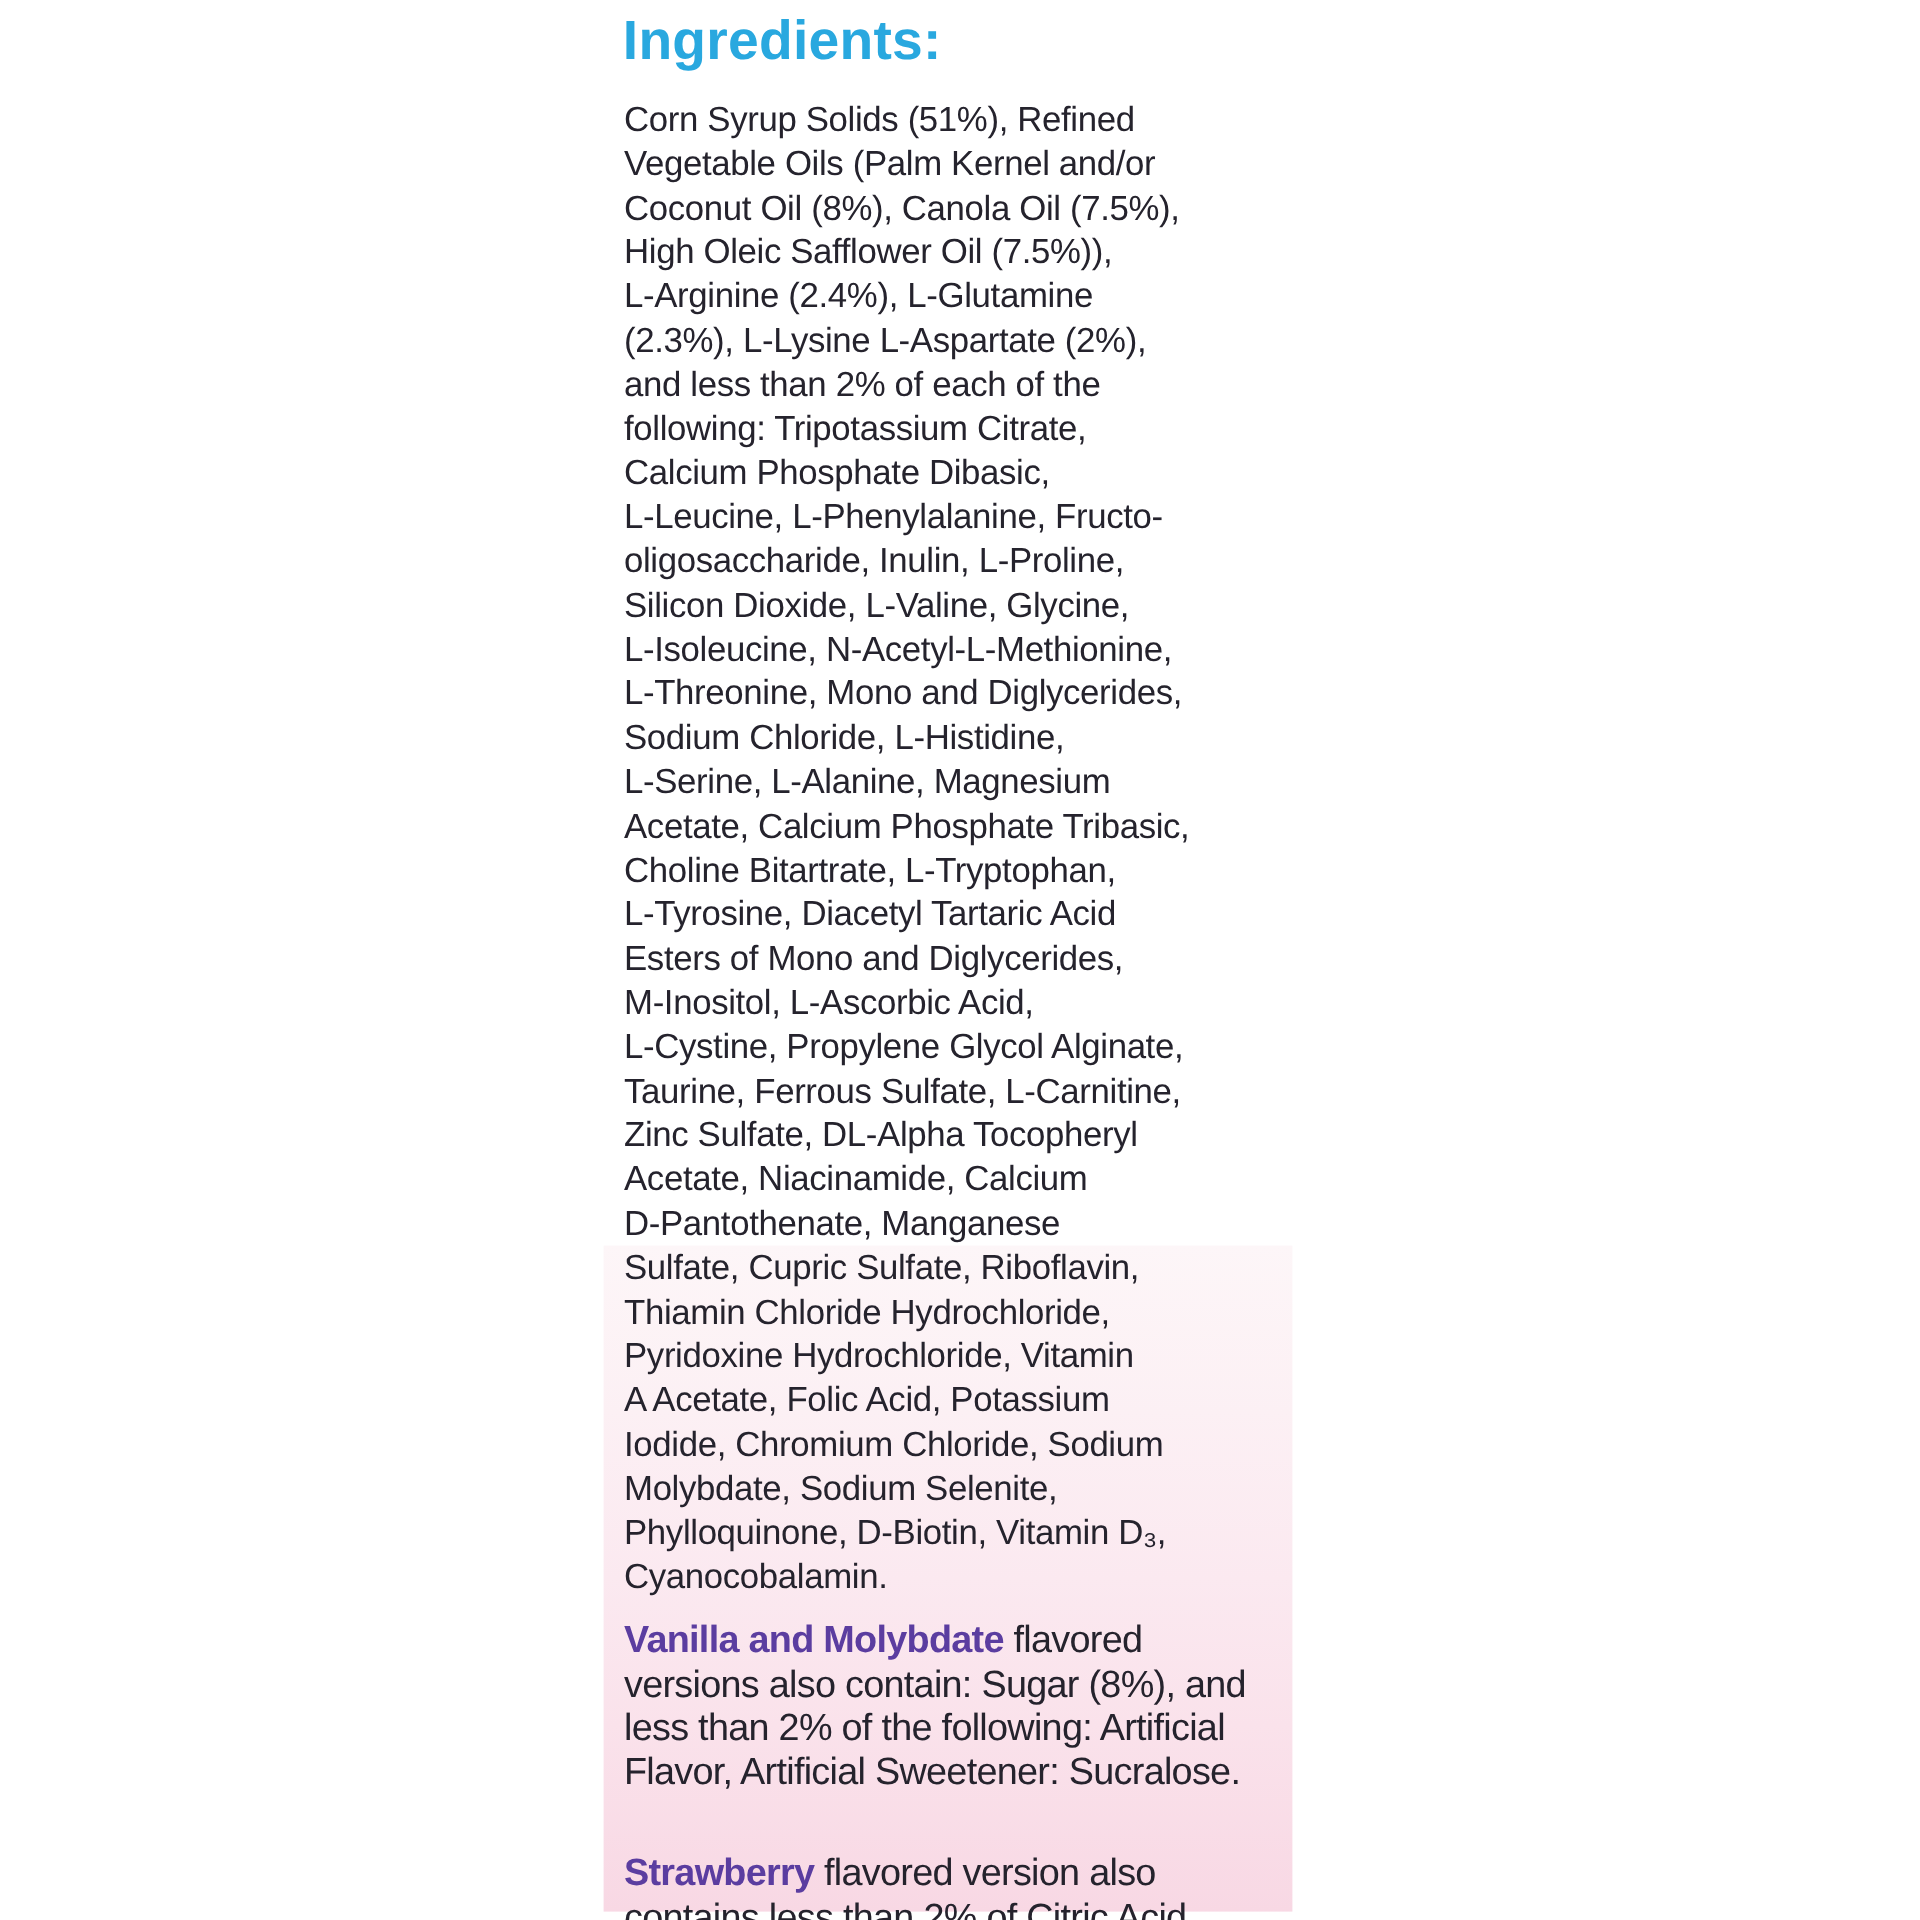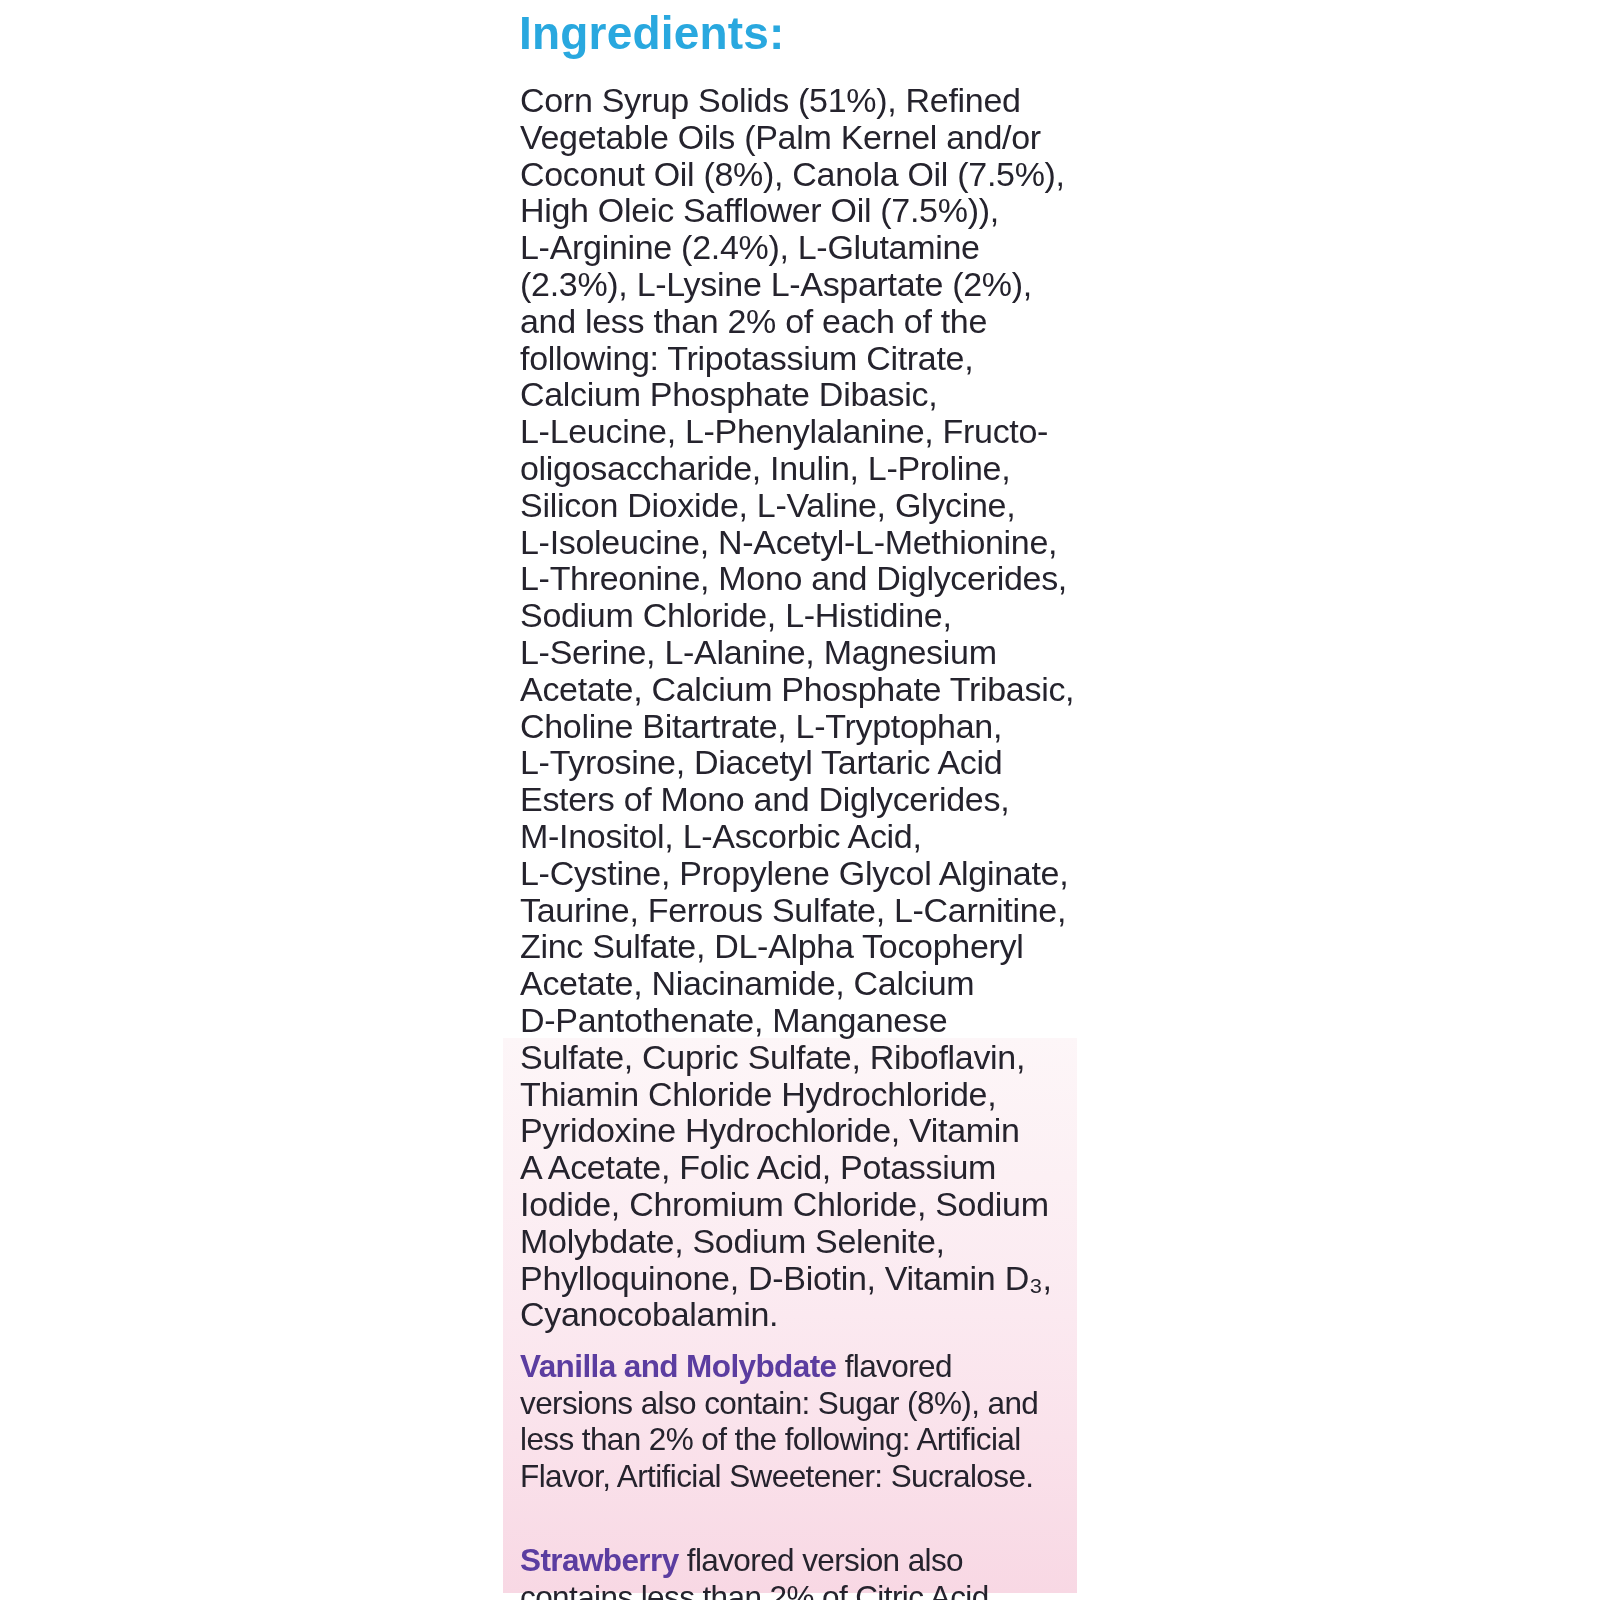--- a/index.html
+++ b/index.html
@@ -42,21 +42,21 @@
   }
   .body-text {
     position: absolute;
     left: 520px;
     margin: 0;
     color: #25232d;
     white-space: pre-line;
   }
   .main-paragraph {
     top: 82px;
-    font-size: 34px;
+    font-size: 29px;
     line-height: 36.8px;
     letter-spacing: -0.3px;
   }
   .flavor-paragraph {
     font-size: 31.5px;
     line-height: 36.5px;
     letter-spacing: -0.6px;
   }
   .vanilla-strawberry-paragraph { top: 1348px; }
   .strawberry-paragraph { top: 1510px; margin-top: 32px; }

